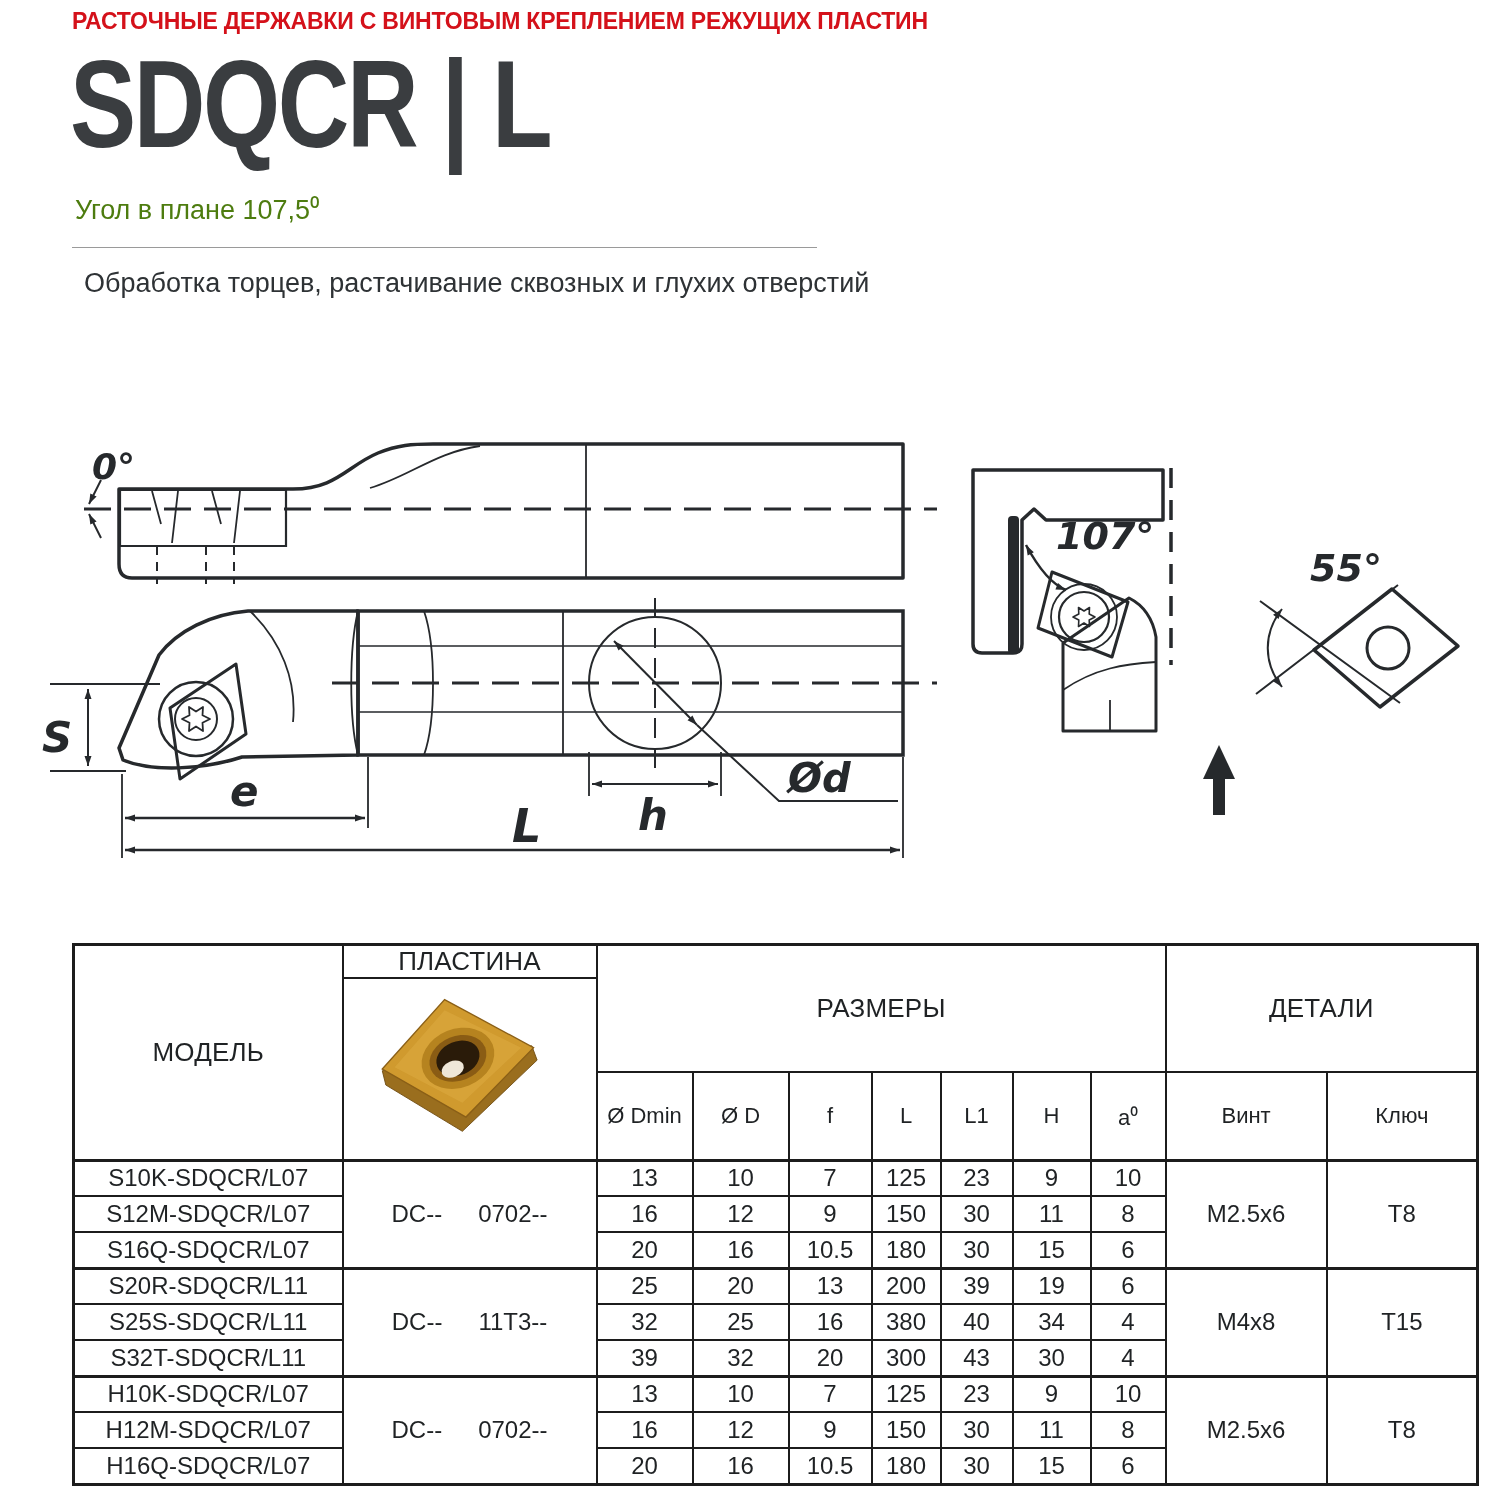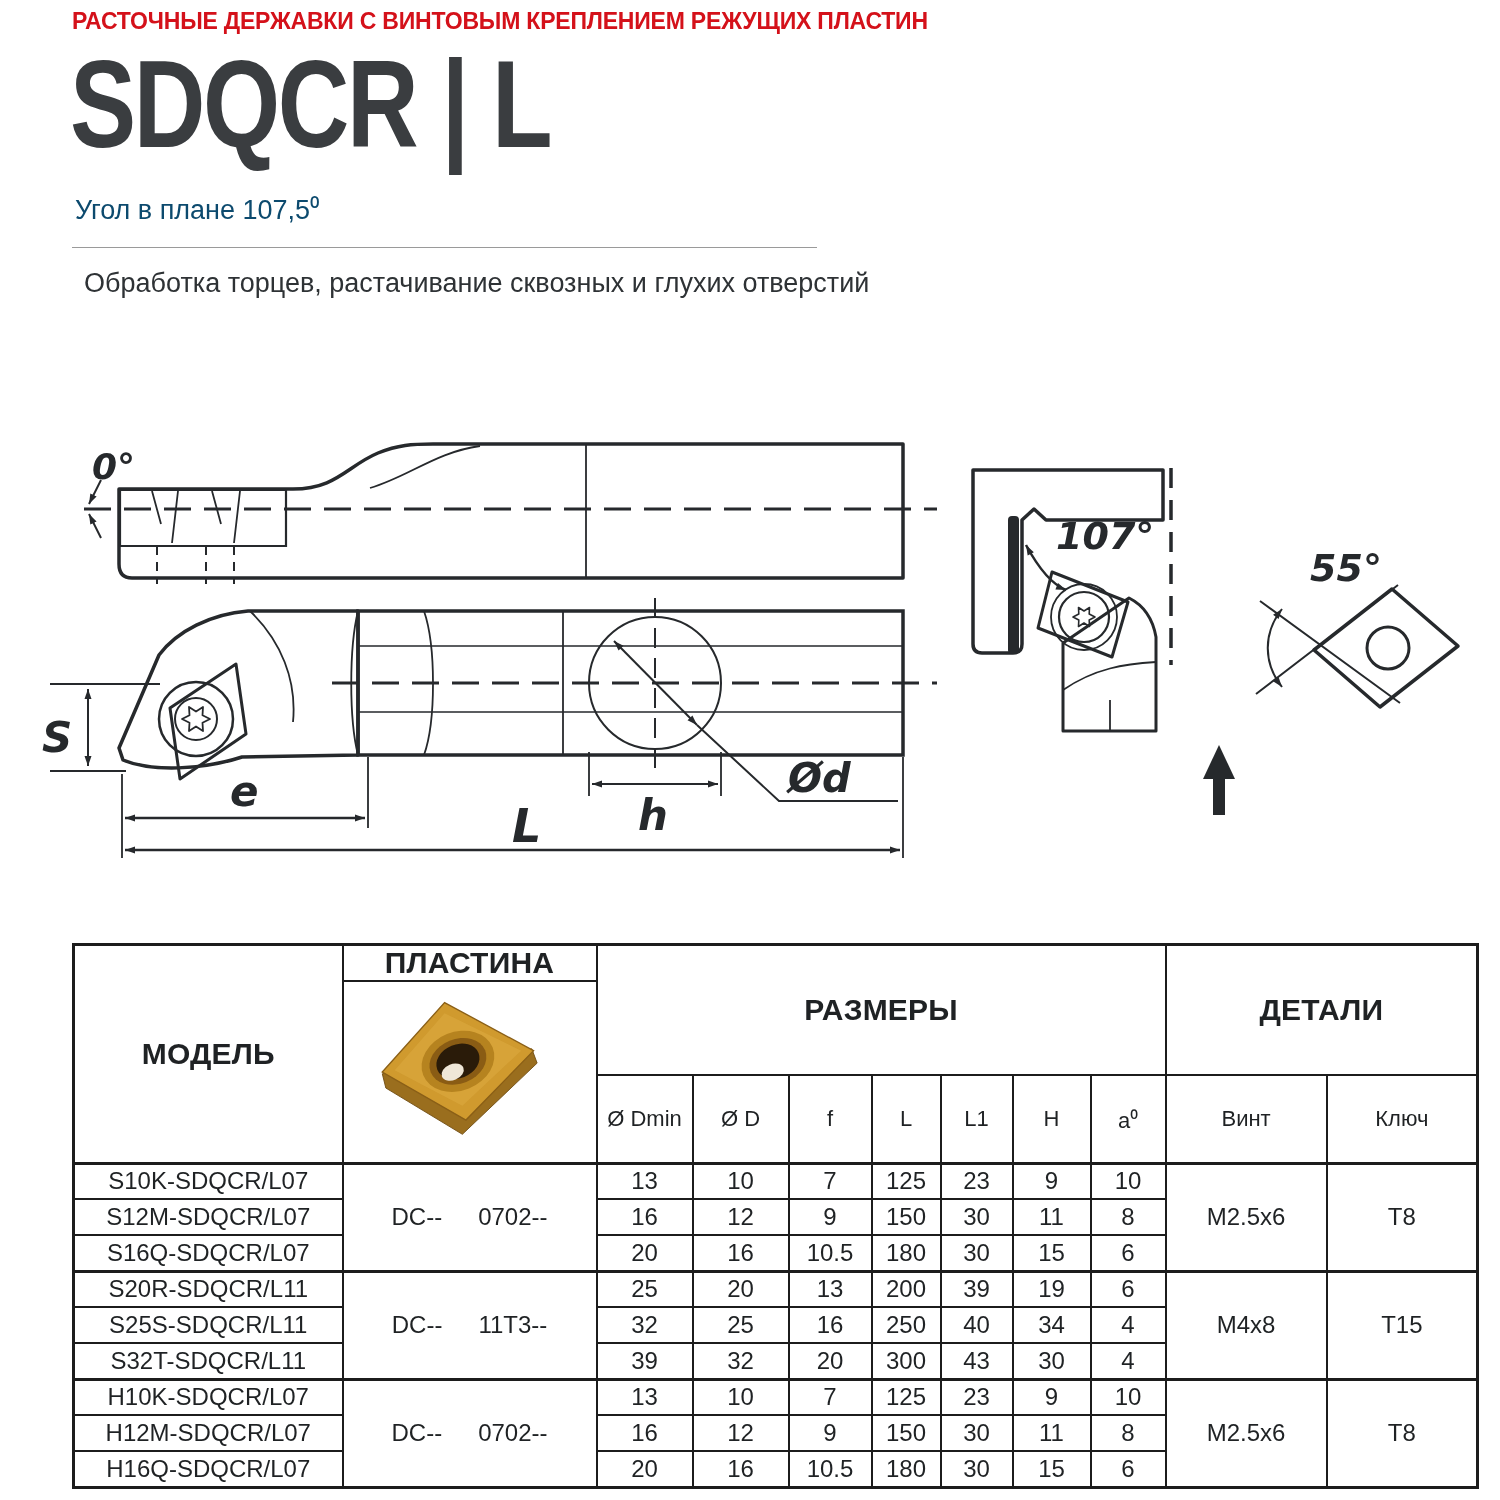--- a/index.html
+++ b/index.html
@@ -10,35 +10,35 @@
   .abs { position:absolute; }
   .eyebrow {
     left:72px; top:8px; font-size:23px; font-weight:bold; color:#d4111a; letter-spacing:-0.2px;
     white-space:nowrap;
     text-align:right;
   }
   .title {
     left:70px; top:42px; font-size:124px; font-weight:bold; color:#3a3d40; line-height:1.0;
     letter-spacing:-3px; transform:scaleX(0.80); transform-origin:left top; white-space:nowrap;
   }
-  .angle-note { left:75px; top:190px; font-size:27px; color:#0c4a6e; }
+  .angle-note { left:75px; top:190px; font-size:27px; color:#4d7c0f; }
   .rule { left:72px; top:247px; width:745px; height:0; border-top:1px solid #9a9a9a; }
   .desc { left:84px; top:268px; font-size:27px; color:#2e3235; }
 
   svg.drawing { position:absolute; left:0; top:0; }
   .dline { stroke:#26292c; fill:none; }
   .dlabel { font-family:"DejaVu Sans", sans-serif; font-style:italic; fill:#26292c; font-weight:600; }
 
   table.spec {
     position:absolute; left:72px; top:943px; width:1404px;
     border-collapse:collapse; table-layout:fixed; color:#1f2224;
     border:3px solid #1c1c1c;
   }
   .spec td { border:2px solid #1c1c1c; text-align:center; vertical-align:middle; padding:0; background:#fff; }
-  .spec .hc  { font-weight:bold; font-size:30px; letter-spacing:0.2px; }
+  .spec .hc  { font-weight:normal; font-size:26px; letter-spacing:0.2px; }
   .spec .sub { font-size:22px; }
   .spec .model { font-size:24px;margin-top:48px; }
   .spec .datum { font-size:24px; }
   .spec .merged { font-size:24px;margin-left:7px; }
   .spec tr.h1 { height:30px; }
   .spec tr.h2 { height:94px; }
   .spec tr.h3 { height:88px; }
   .spec tr.dr { height:36px; }
   .spec tr.h3 td { border-bottom:3px solid #1c1c1c; }
   .spec tr.gs td { border-top:3px solid #1c1c1c; }
@@ -236,21 +236,21 @@
     <td class="datum">19</td>
     <td class="datum">6</td>
     <td class="merged" rowspan="3">M4x8</td>
     <td class="merged" rowspan="3">T15</td>
   </tr>
   <tr class="dr">
     <td class="model">S25S-SDQCR/L11</td>
     <td class="datum">32</td>
     <td class="datum">25</td>
     <td class="datum">16</td>
-    <td class="datum">250</td>
+    <td class="datum">380</td>
     <td class="datum">40</td>
     <td class="datum">34</td>
     <td class="datum">4</td>
   </tr>
   <tr class="dr">
     <td class="model">S32T-SDQCR/L11</td>
     <td class="datum">39</td>
     <td class="datum">32</td>
     <td class="datum">20</td>
     <td class="datum">300</td>

